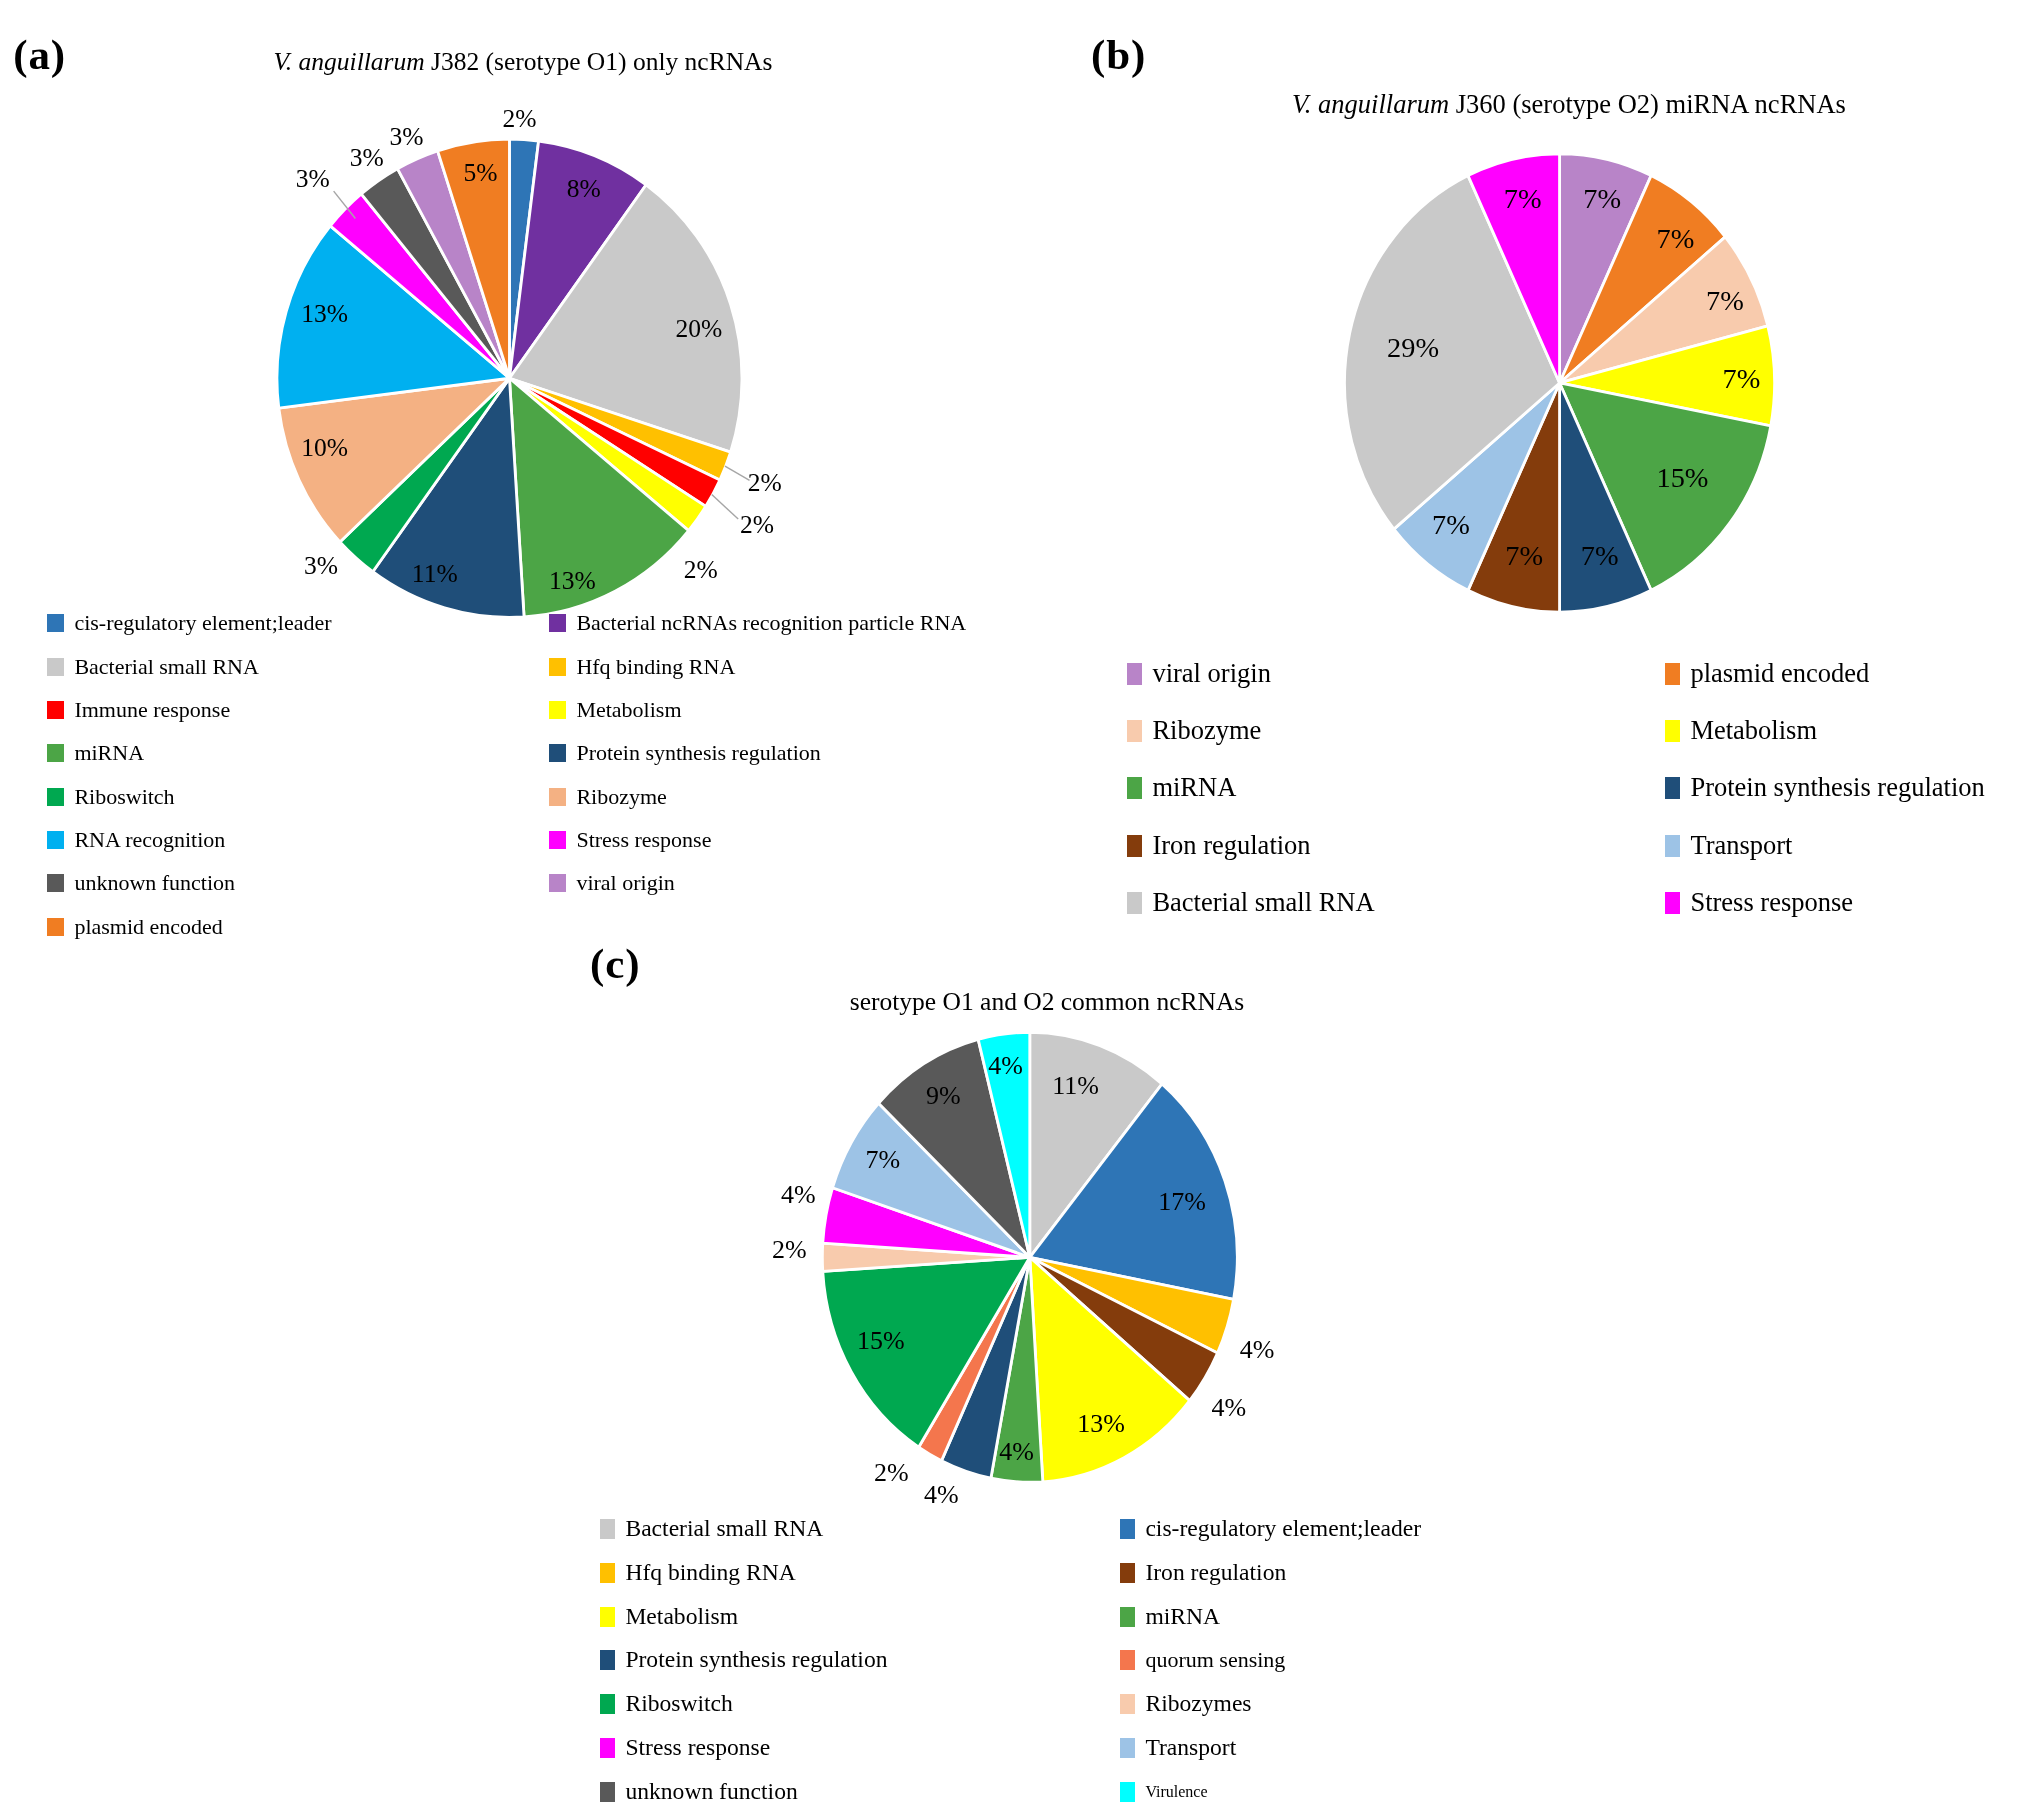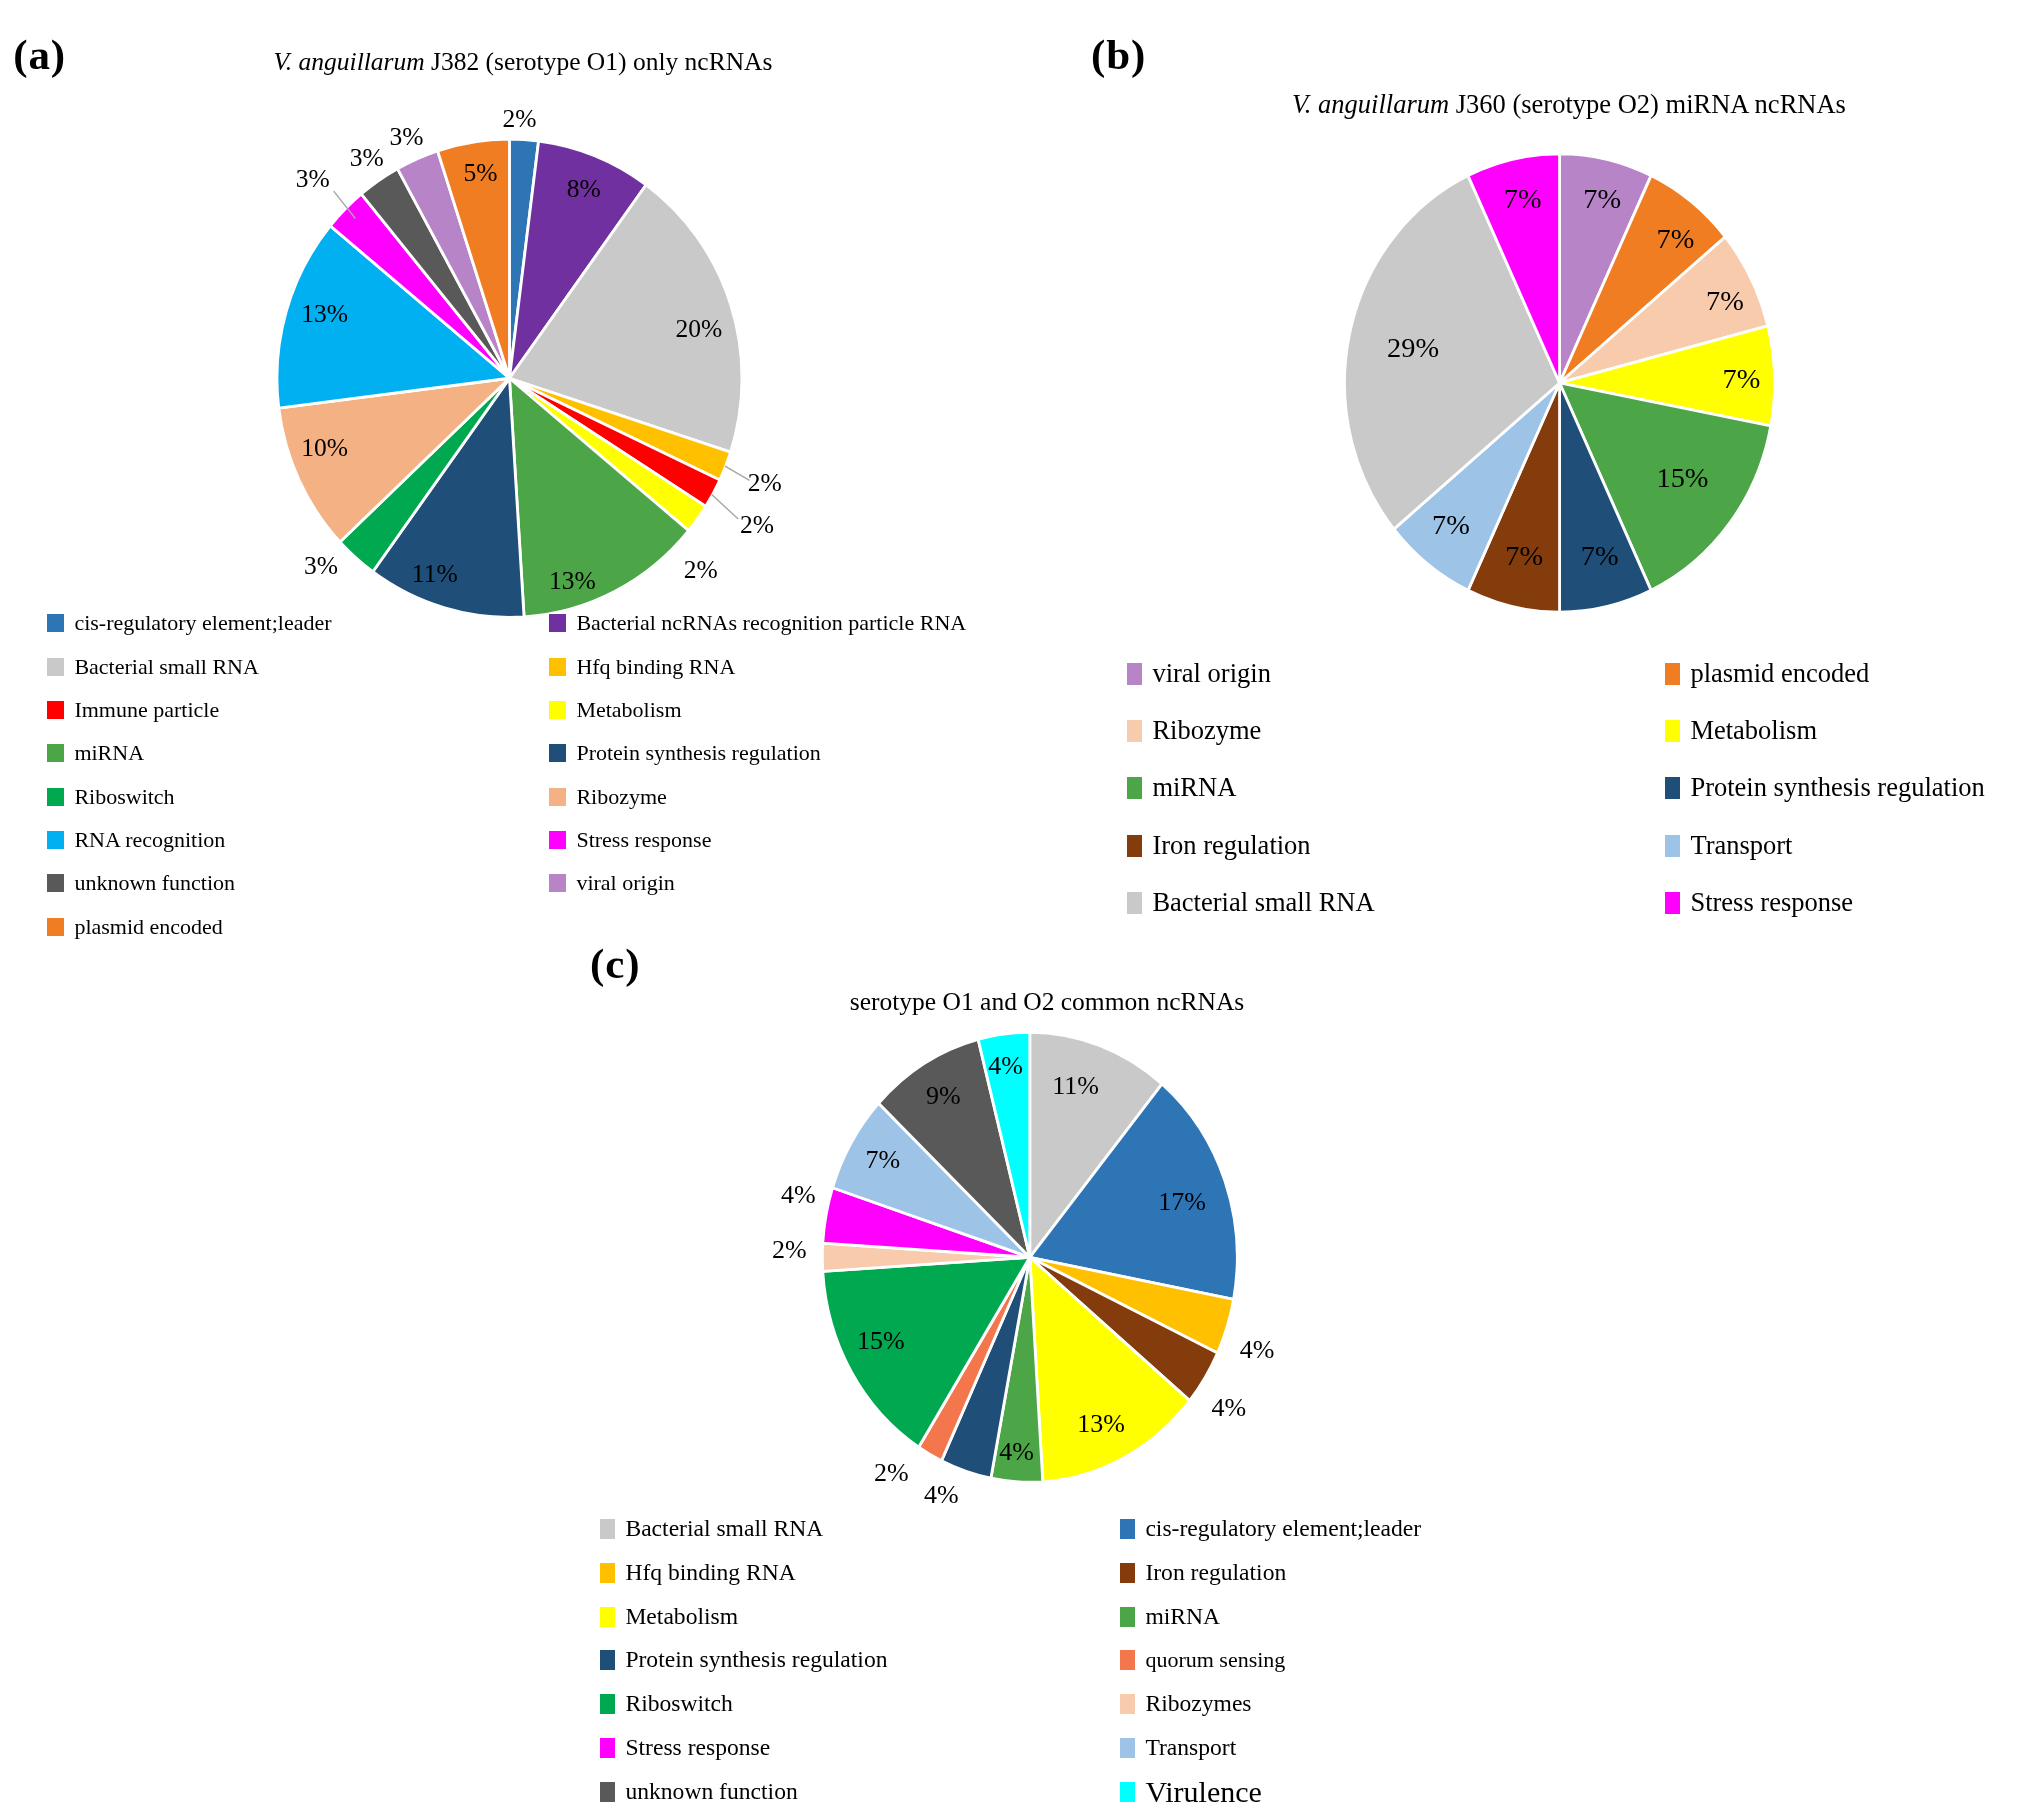--- a/index.html
+++ b/index.html
@@ -106,21 +106,21 @@
     <div class="lrow" style="left: 47px; top: 606px;">
       <span class="sw" style="width: 17px; height: 18px; background: rgb(46, 117, 182);"></span>
       <span class="lt" style="font-size: 22px;">cis-regulatory element;leader</span>
     </div>
     <div class="lrow" style="left: 47px; top: 650px;">
       <span class="sw" style="width: 17px; height: 18px; background: rgb(201, 201, 201);"></span>
       <span class="lt" style="font-size: 22px;">Bacterial small RNA</span>
     </div>
     <div class="lrow" style="left: 47px; top: 693px;">
       <span class="sw" style="width: 17px; height: 18px; background: rgb(255, 0, 0);"></span>
-      <span class="lt" style="font-size: 22px;">Immune particle</span>
+      <span class="lt" style="font-size: 22px;">Immune response</span>
     </div>
     <div class="lrow" style="left: 47px; top: 736px;">
       <span class="sw" style="width: 17px; height: 18px; background: rgb(76, 165, 70);"></span>
       <span class="lt" style="font-size: 22px;">miRNA</span>
     </div>
     <div class="lrow" style="left: 47px; top: 780px;">
       <span class="sw" style="width: 17px; height: 18px; background: rgb(0, 168, 80);"></span>
       <span class="lt" style="font-size: 22px;">Riboswitch</span>
     </div>
     <div class="lrow" style="left: 47px; top: 823px;">
@@ -260,16 +260,16 @@
     <div class="lrow" style="left: 1120px; top: 1687px;">
       <span class="sw" style="width: 15px; height: 20px; background: rgb(248, 203, 173);"></span>
       <span class="lt" style="font-size: 23.6px;">Ribozymes</span>
     </div>
     <div class="lrow" style="left: 1120px; top: 1731px;">
       <span class="sw" style="width: 15px; height: 20px; background: rgb(157, 195, 230);"></span>
       <span class="lt" style="font-size: 23.6px;">Transport</span>
     </div>
     <div class="lrow" style="left: 1120px; top: 1775px;">
       <span class="sw" style="width: 15px; height: 20px; background: rgb(0, 255, 255);"></span>
-      <span class="lt" style="font-size: 30px;">Virulence</span>
+      <span class="lt" style="font-size: 16px;">Virulence</span>
     </div>
   </div>
 
 
 </body></html>

